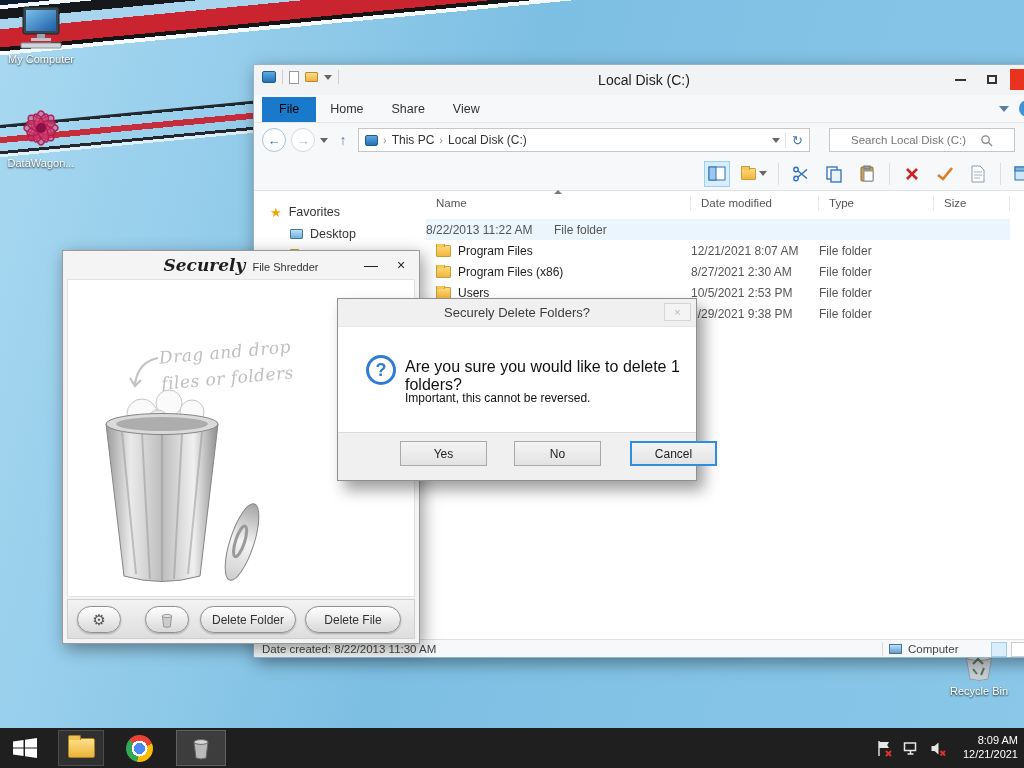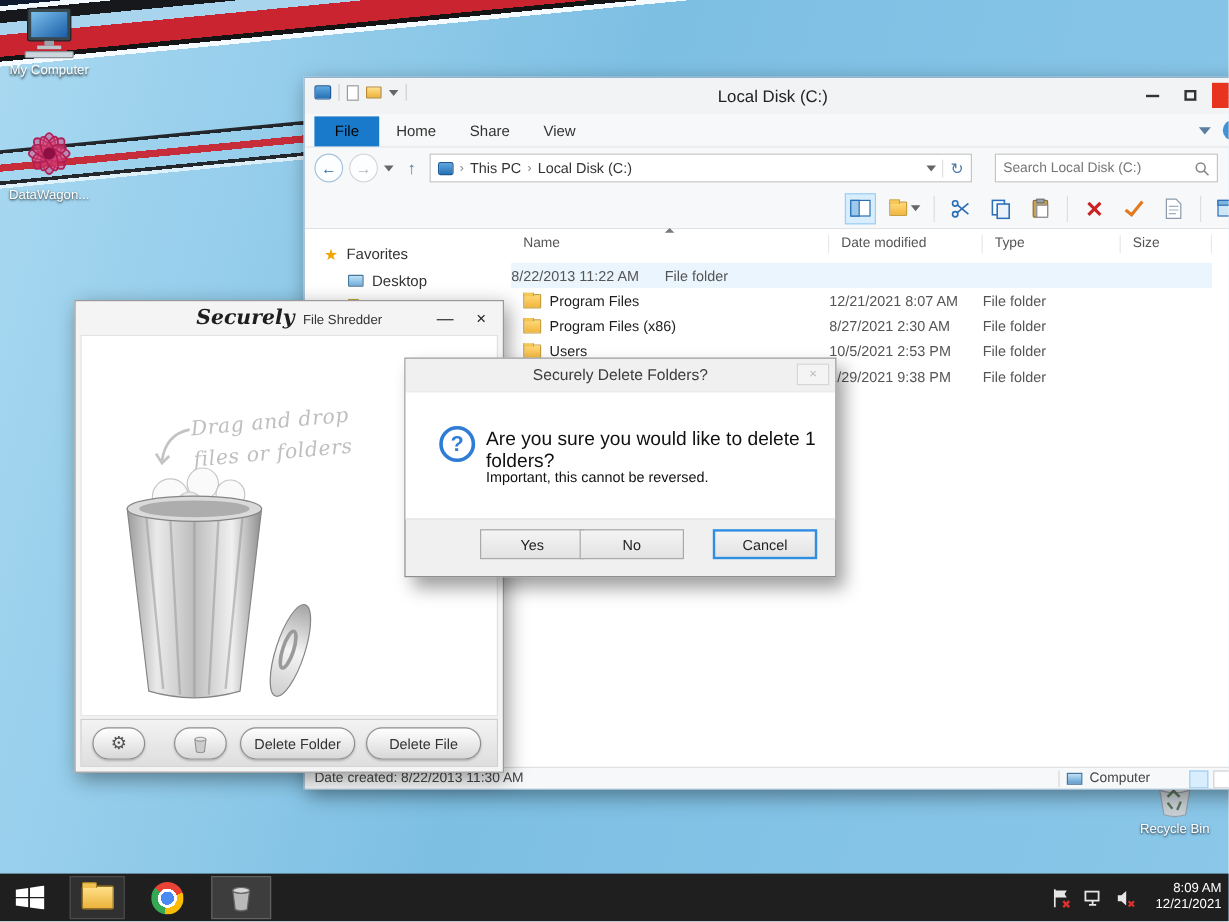--- a/index.html
+++ b/index.html
@@ -73,21 +73,21 @@
   .navbtn.disabled { color:#b9b9b9; border-color:#d8d8d8; }
   .upbtn { width:20px; color:#5a7ea0; font-size:14px; text-align:center; }
   .addrbox { width:452px; height:24px; background:#fff; border:1px solid #c6c6c6;
     display:flex; align-items:center; gap:5px; padding:0 6px; font-size:12px;
     color:#333; flex:0 0 auto; }
   .addr-sep { color:#888; font-size:11px; }
   .addr-spacer { flex:1; }
   .refresh { color:#4a7aa8; font-size:13px; border-left:1px solid #e2e2e2;
     padding-left:6px; }
   .searchbox { width:186px; height:24px; margin-left:14px; background:#fff;
-    border:1px solid #c6c6c6; display:flex; align-items:center; padding:0 6px; }
+    border:1px solid #c6c6c6; display:flex; align-items:center; padding:0 21px; }
   .searchbox input { flex:1; border:0; outline:0; background:transparent;
     font-family:inherit; font-size:11.5px; color:#666; min-width:0; }
 
   .ex-cmdrow { height:34px; background:#f7f8f9; border-bottom:1px solid #e0e2e4;
     display:flex; align-items:center; justify-content:flex-end; gap:11px;
     padding-right:8px; }
   .cmdico { width:22px; height:22px; display:flex; align-items:center;
     justify-content:center; }
   .hlbox { background:#d9eefc; border:1px solid #9ecef2; padding:2px; width:26px;
     height:26px; }
@@ -182,21 +182,21 @@
   .q-circle { position:absolute; left:28px; top:28px; width:30px; height:30px;
     border-radius:50%; border:3px solid #2e7cd6; color:#2e7cd6; font-size:18px;
     font-weight:bold; display:flex; align-items:center; justify-content:center; }
   .dg-line1 { position:absolute; left:67px; top:31px; font-size:16px; color:#111; }
   .dg-line2 { position:absolute; left:67px; top:64px; font-size:12px; color:#111; }
   .dg-strip { position:relative; height:48px; }
   .dg-btn { position:absolute; top:8px; width:87px; height:25px;
     background:linear-gradient(#f4f4f4,#e3e3e3); border:1px solid #a9a9a9;
     font-size:12px; color:#222; font-family:inherit;
     display:flex; align-items:center; justify-content:center; }
-  .dg-btn.focus { border:2px solid #2f8ee0; }
+  .dg-btn.focus { border:2px solid #2f8ee0;margin-left:36px; }
 
   
   .taskbar { position:absolute; left:0; bottom:0; width:1024px; height:40px;
     background:#1f1f1f; z-index:50; }
   .tb-start { position:absolute; left:0; top:0; width:50px; height:40px;
     display:flex; align-items:center; justify-content:center; }
   .tb-btn { position:absolute; top:2px; height:36px; width:46px; display:flex;
     align-items:center; justify-content:center; }
   .tb-btn.open { background:#303030; border:1px solid #4c4c4c; }
   .tb-btn.active { background:#3d3d3d; border:1px solid #616161; }
@@ -543,21 +543,21 @@
       <div class="dg-title">Securely Delete Folders?</div>
       <div class="dg-close">×</div>
     </div>
     <div class="dg-body">
       <div class="q-circle">?</div>
       <div class="dg-line1">Are you sure you would like to delete 1 folders?</div>
       <div class="dg-line2">Important, this cannot be reversed.</div>
     </div>
     <div class="dg-strip">
       <button class="dg-btn" style="left:62px;">Yes</button>
-      <button class="dg-btn" style="left:145px;">No</button>
+      <button class="dg-btn" style="left:176px;">No</button>
       <button class="dg-btn focus" style="left:256px;">Cancel</button>
     </div>
   </div>
 
   <div class="taskbar">
     <div class="tb-start">
       <svg width="24" height="20" viewBox="0 0 24 20" fill="#fff">
         <path d="M0 3.5 L10.5 2 V9.5 H0 Z"></path>
           <path d="M12 1.8 L24 0 V9.5 H12 Z"></path>
         <path d="M0 10.5 H10.5 V18 L0 16.5 Z"></path>

